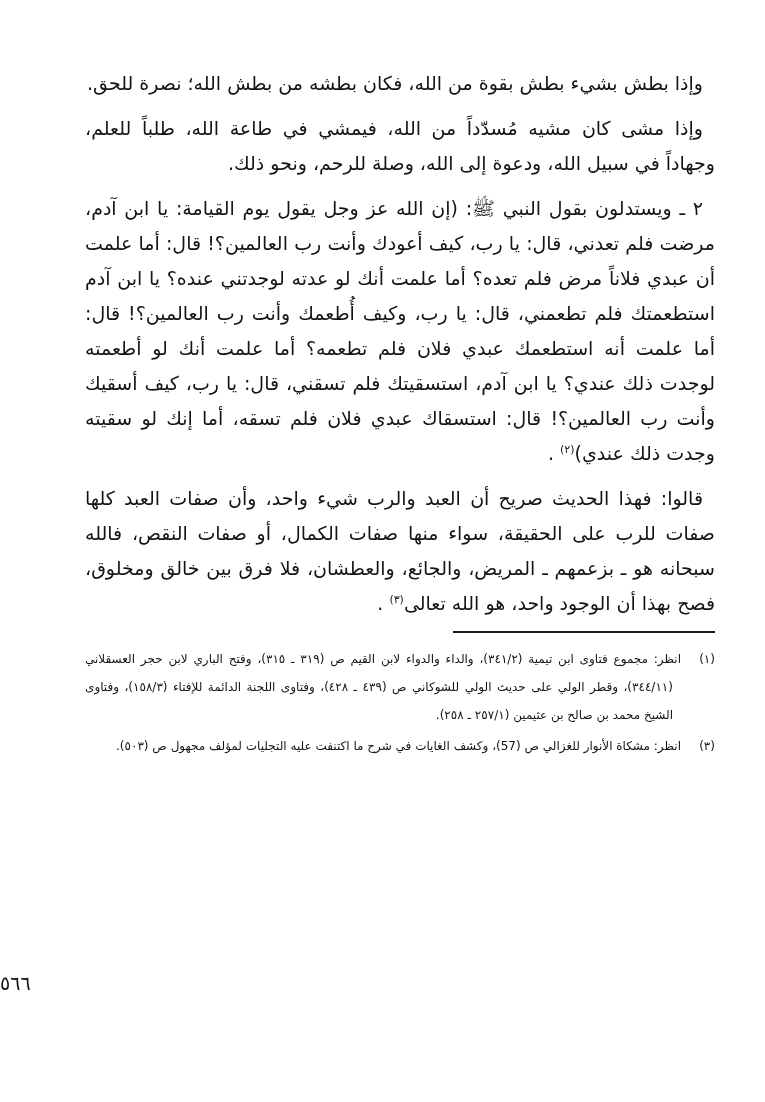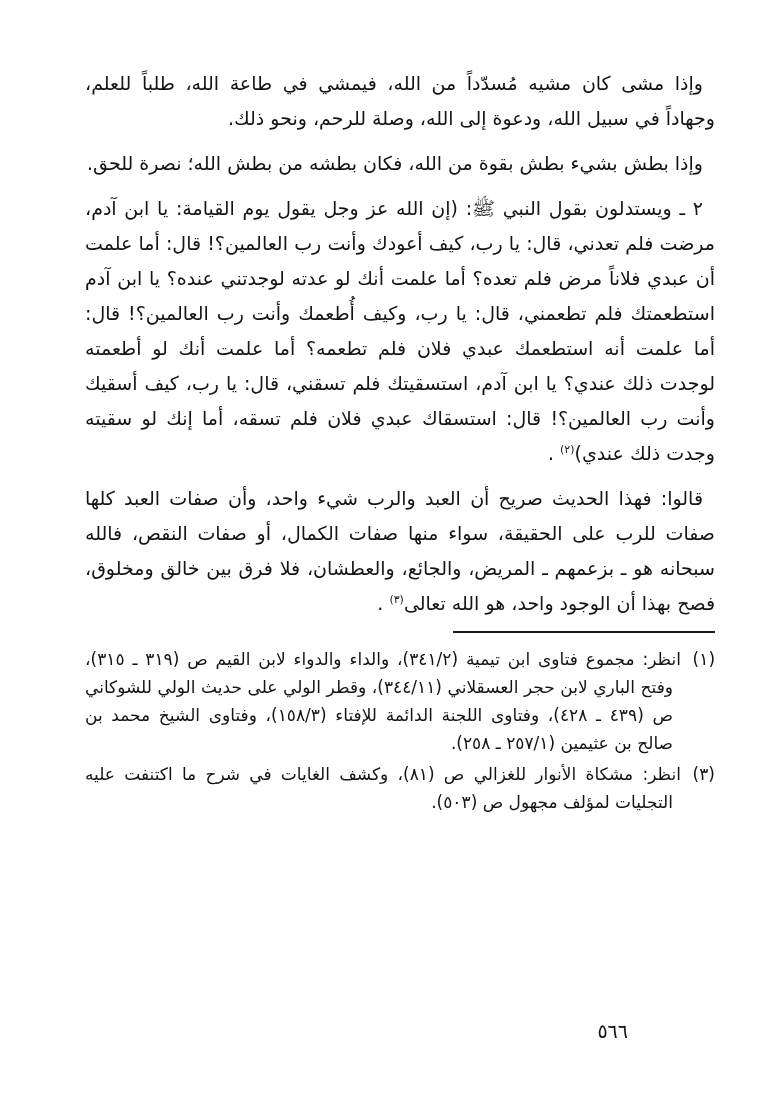--- a/index.html
+++ b/index.html
@@ -35,52 +35,52 @@
     vertical-align: 7px;
   }
   .fn-separator {
     width: 262px;
     height: 0;
     border-top: 2px solid #1b1b1b;
     margin: 6px 0 12px 0; 
   }
   .footnotes p.fn {
     margin: 0 0 3px 0;
-    font-size: 17px;
+    font-size: 12px;
     line-height: 28px;
     text-align: justify;
     padding-right: 42px;
     text-indent: -42px;
   }
   .fn .fn-marker {
     display: inline-block;
     width: 34px;
     text-indent: 0;
   }
   .page-number {
     position: absolute;
-    top: 1020px;
+    top: 972px;
     left: 0;
     width: 628px;
-    text-align: right;
+    text-align: left;
     font-size: 19px;
     letter-spacing: 2px;
     color: #141414;
   }
 </style>
 </head>
 <body>
 
 <div class="page">
   <div class="body-text" id="body-text">
+      <p class="bp"><span>وإذا بطش بشيء بطش بقوة من الله، فكان بطشه من بطش الله؛ نصرة للحق.</span></p>
       <p class="bp"><span>وإذا مشى كان مشيه مُسدّداً من الله، فيمشي في طاعة الله، طلباً للعلم، وجهاداً في سبيل الله، ودعوة إلى الله، وصلة للرحم، ونحو ذلك.</span></p>
-      <p class="bp"><span>وإذا بطش بشيء بطش بقوة من الله، فكان بطشه من بطش الله؛ نصرة للحق.</span></p>
       <p class="bp"><span>٢ ـ ويستدلون بقول النبي ﷺ: (إن الله عز وجل يقول يوم القيامة: يا ابن آدم، مرضت فلم تعدني، قال: يا رب، كيف أعودك وأنت رب العالمين؟! قال: أما علمت أن عبدي فلاناً مرض فلم تعده؟ أما علمت أنك لو عدته لوجدتني عنده؟ يا ابن آدم استطعمتك فلم تطعمني، قال: يا رب، وكيف أُطعمك وأنت رب العالمين؟! قال: أما علمت أنه استطعمك عبدي فلان فلم تطعمه؟ أما علمت أنك لو أطعمته لوجدت ذلك عندي؟ يا ابن آدم، استسقيتك فلم تسقني، قال: يا رب، كيف أسقيك وأنت رب العالمين؟! قال: استسقاك عبدي فلان فلم تسقه، أما إنك لو سقيته وجدت ذلك عندي)</span><sup>(٢)</sup><span> .</span></p>
       <p class="bp"><span>قالوا: فهذا الحديث صريح أن العبد والرب شيء واحد، وأن صفات العبد كلها صفات للرب على الحقيقة، سواء منها صفات الكمال، أو صفات النقص، فالله سبحانه هو ـ بزعمهم ـ المريض، والجائع، والعطشان، فلا فرق بين خالق ومخلوق، فصح بهذا أن الوجود واحد، هو الله تعالى</span><sup>(٣)</sup><span> .</span></p>
     </div>
   <div class="fn-separator"></div>
   <div class="footnotes" id="footnotes">
       <p class="fn"><span class="fn-marker">(١)</span><span>انظر: مجموع فتاوى ابن تيمية (٣٤١/٢)، والداء والدواء لابن القيم ص (٣١٩ ـ ٣١٥)، وفتح الباري لابن حجر العسقلاني (٣٤٤/١١)، وقطر الولي على حديث الولي للشوكاني ص (٤٣٩ ـ ٤٢٨)، وفتاوى اللجنة الدائمة للإفتاء (١٥٨/٣)، وفتاوى الشيخ محمد بن صالح بن عثيمين (٢٥٧/١ ـ ٢٥٨).</span></p>
-      <p class="fn"><span class="fn-marker">(٣)</span><span>انظر: مشكاة الأنوار للغزالي ص (٨١)، وكشف الغايات في شرح ما اكتنفت عليه التجليات لمؤلف مجهول ص (٥٠٣).</span></p>
+      <p class="fn"><span class="fn-marker">(٣)</span><span>انظر: مشكاة الأنوار للغزالي ص (57)، وكشف الغايات في شرح ما اكتنفت عليه التجليات لمؤلف مجهول ص (٥٠٣).</span></p>
     </div>
 </div>
 
 <div class="page-number">٥٦٦</div>
 
 </body></html>

